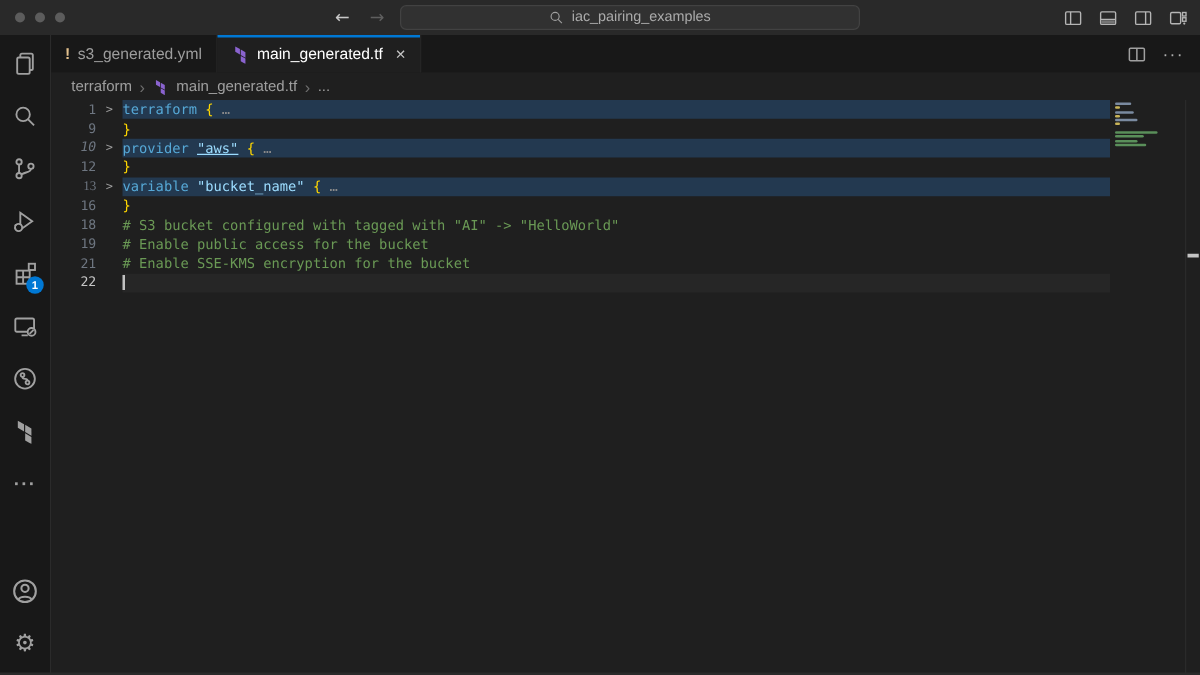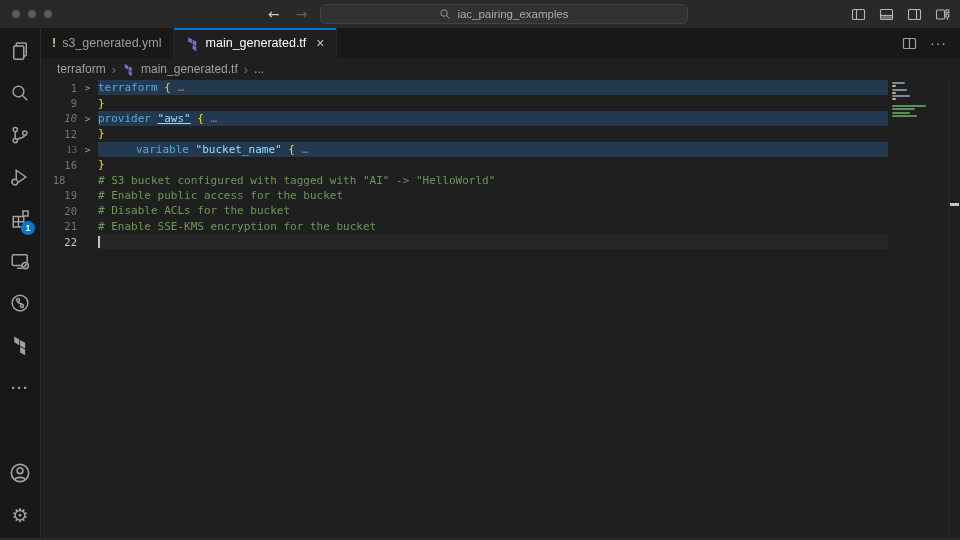--- a/index.html
+++ b/index.html
@@ -261,41 +261,36 @@
               <span class="lcontent"><span style="color: rgb(86, 168, 214);">provider </span><span style="color: rgb(156, 220, 254); text-decoration: underline;">"aws"</span><span style="color: rgb(212, 212, 212);"> </span><span style="color: rgb(255, 215, 0);">{</span><span style="color: rgb(138, 138, 138);"> …</span></span>
             </div>
             <div class="line">
               <span class="ln" style="color: rgb(110, 118, 129);">12</span>
               <span class="foldcol"></span>
               <span class="lcontent"><span style="color: rgb(255, 215, 0);">}</span></span>
             </div>
             <div class="line hl">
               <span class="ln" style="color: rgb(110, 118, 129); font-family: Liberation Serif, serif;">13</span>
               <span class="foldcol">&gt;</span>
-              <span class="lcontent"><span style="color: rgb(86, 168, 214); margin-left: 38px;">variable </span><span style="color: rgb(156, 220, 254);">"bucket_name"</span><span style="color: rgb(212, 212, 212);"> </span><span style="color: rgb(255, 215, 0);">{</span><span style="color: rgb(138, 138, 138);"> …</span></span>
+              <span class="lcontent"><span style="color: rgb(86, 168, 214);">variable </span><span style="color: rgb(156, 220, 254);">"bucket_name"</span><span style="color: rgb(212, 212, 212);"> </span><span style="color: rgb(255, 215, 0);">{</span><span style="color: rgb(138, 138, 138);"> …</span></span>
             </div>
             <div class="line">
               <span class="ln" style="color: rgb(110, 118, 129);">16</span>
               <span class="foldcol"></span>
               <span class="lcontent"><span style="color: rgb(255, 215, 0);">}</span></span>
             </div>
             <div class="line">
-              <span class="ln" style="color: rgb(110, 118, 129); text-align: center;">18</span>
+              <span class="ln" style="color: rgb(110, 118, 129);">18</span>
               <span class="foldcol"></span>
               <span class="lcontent"><span style="color: rgb(106, 153, 85);"># S3 bucket configured with tagged with "AI" -&gt; "HelloWorld"</span></span>
             </div>
             <div class="line">
               <span class="ln" style="color: rgb(110, 118, 129);">19</span>
               <span class="foldcol"></span>
               <span class="lcontent"><span style="color: rgb(106, 153, 85);"># Enable public access for the bucket</span></span>
-            </div>
-            <div class="line">
-              <span class="ln" style="color: rgb(110, 118, 129);">20</span>
-              <span class="foldcol"></span>
-              <span class="lcontent"><span style="color: rgb(106, 153, 85);"># Disable ACLs for the bucket</span></span>
             </div>
             <div class="line">
               <span class="ln" style="color: rgb(110, 118, 129);">21</span>
               <span class="foldcol"></span>
               <span class="lcontent"><span style="color: rgb(106, 153, 85);"># Enable SSE-KMS encryption for the bucket</span></span>
             </div>
             <div class="line activeline">
               <span class="ln" style="color: rgb(198, 198, 198);">22</span>
               <span class="foldcol"></span>
               <span class="lcontent"><span class="cursor"></span></span>

